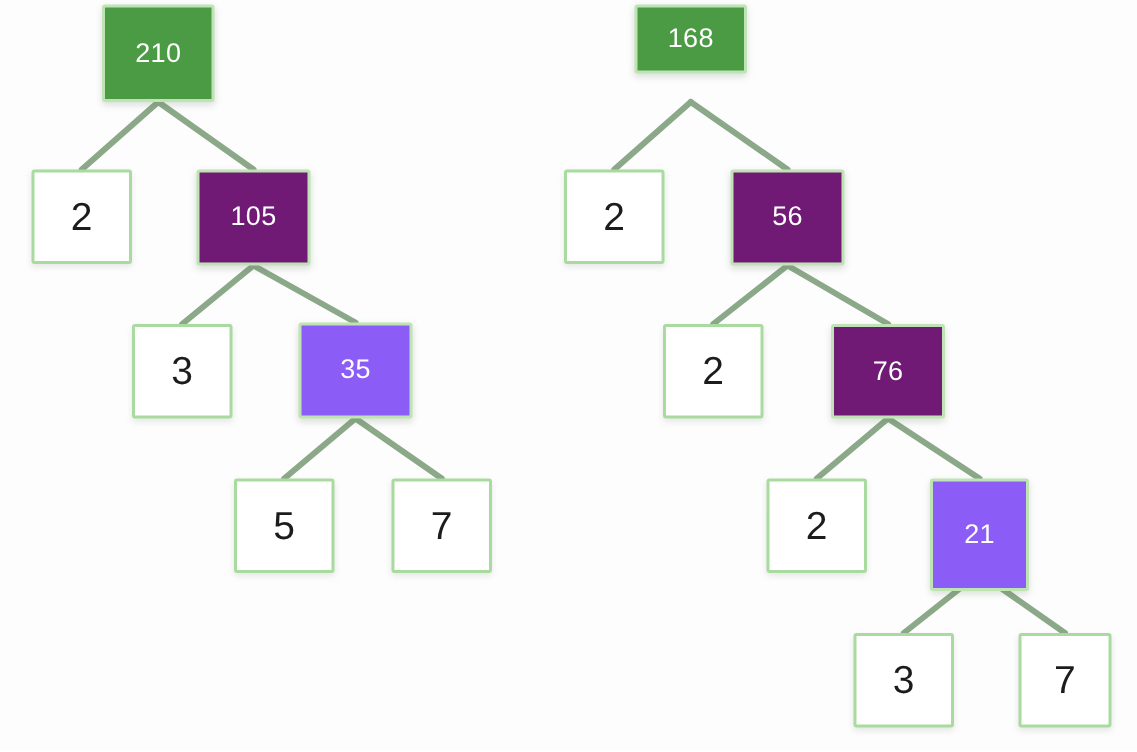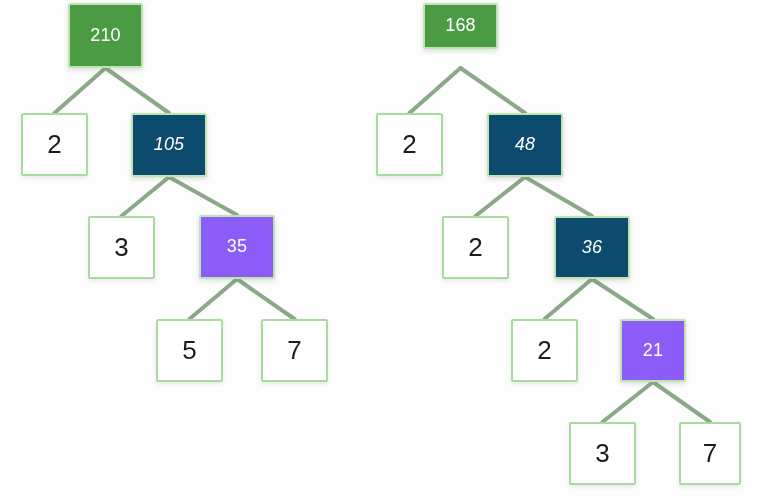--- a/index.html
+++ b/index.html
@@ -50,21 +50,21 @@
   }
   
   .node.comp {
     color: #ffffff;
     font-size: 18px;
     font-weight: 400;
     border: 2px solid #bfe3b5;
     box-shadow: 0 2px 5px rgba(90,120,90,0.22);
   }
   .node.shade-dark  { background: #4a9b43; }
-  .node.shade-mid   { background: #0c4a6e; font-style: italic; }
+  .node.shade-mid   { background: #701a75; }
   .node.shade-light { background: #8b5cf6; }
 </style>
 </head>
 <body>
 
 <div id="stage" style="width: 758px; height: 501px; background: rgb(253, 253, 253);">
   <svg id="edge-layer" viewBox="0 0 758 501" xmlns="http://www.w3.org/2000/svg">
       <line x1="105.5" y1="68" x2="54.5" y2="113" stroke="#8ba888" stroke-width="4" stroke-linecap="round"></line>
       <line x1="105.5" y1="68" x2="169" y2="113" stroke="#8ba888" stroke-width="4" stroke-linecap="round"></line>
       <line x1="169" y1="177" x2="121.5" y2="216" stroke="#8ba888" stroke-width="4" stroke-linecap="round"></line>
@@ -102,32 +102,32 @@
       <div class="node prime" style="left: 261px; top: 319px; width: 67px; height: 63px;">
         <span class="label">7</span>
       </div>
       <div class="node comp shade-dark" style="left: 423px; top: 3px; width: 75px; height: 46px;">
         <span class="label">168</span>
       </div>
       <div class="node prime" style="left: 376px; top: 113px; width: 67px; height: 63px;">
         <span class="label">2</span>
       </div>
       <div class="node comp shade-mid" style="left: 487px; top: 113px; width: 76px; height: 64px;">
-        <span class="label">48</span>
+        <span class="label">56</span>
       </div>
       <div class="node prime" style="left: 442px; top: 216px; width: 67px; height: 63px;">
         <span class="label">2</span>
       </div>
       <div class="node comp shade-mid" style="left: 554px; top: 216px; width: 76px; height: 63px;">
-        <span class="label">36</span>
+        <span class="label">76</span>
       </div>
       <div class="node prime" style="left: 511px; top: 319px; width: 67px; height: 63px;">
         <span class="label">2</span>
       </div>
-      <div class="node comp shade-light" style="left: 620px; top: 319px; width: 66px; height: 63px;">
+      <div class="node comp shade-light" style="left: 620px; top: 319px; width: 66px; height: 75px;">
         <span class="label">21</span>
       </div>
       <div class="node prime" style="left: 569px; top: 422px; width: 67px; height: 63px;">
         <span class="label">3</span>
       </div>
       <div class="node prime" style="left: 679px; top: 422px; width: 62px; height: 63px;">
         <span class="label">7</span>
       </div>
     </div>
 </div>

